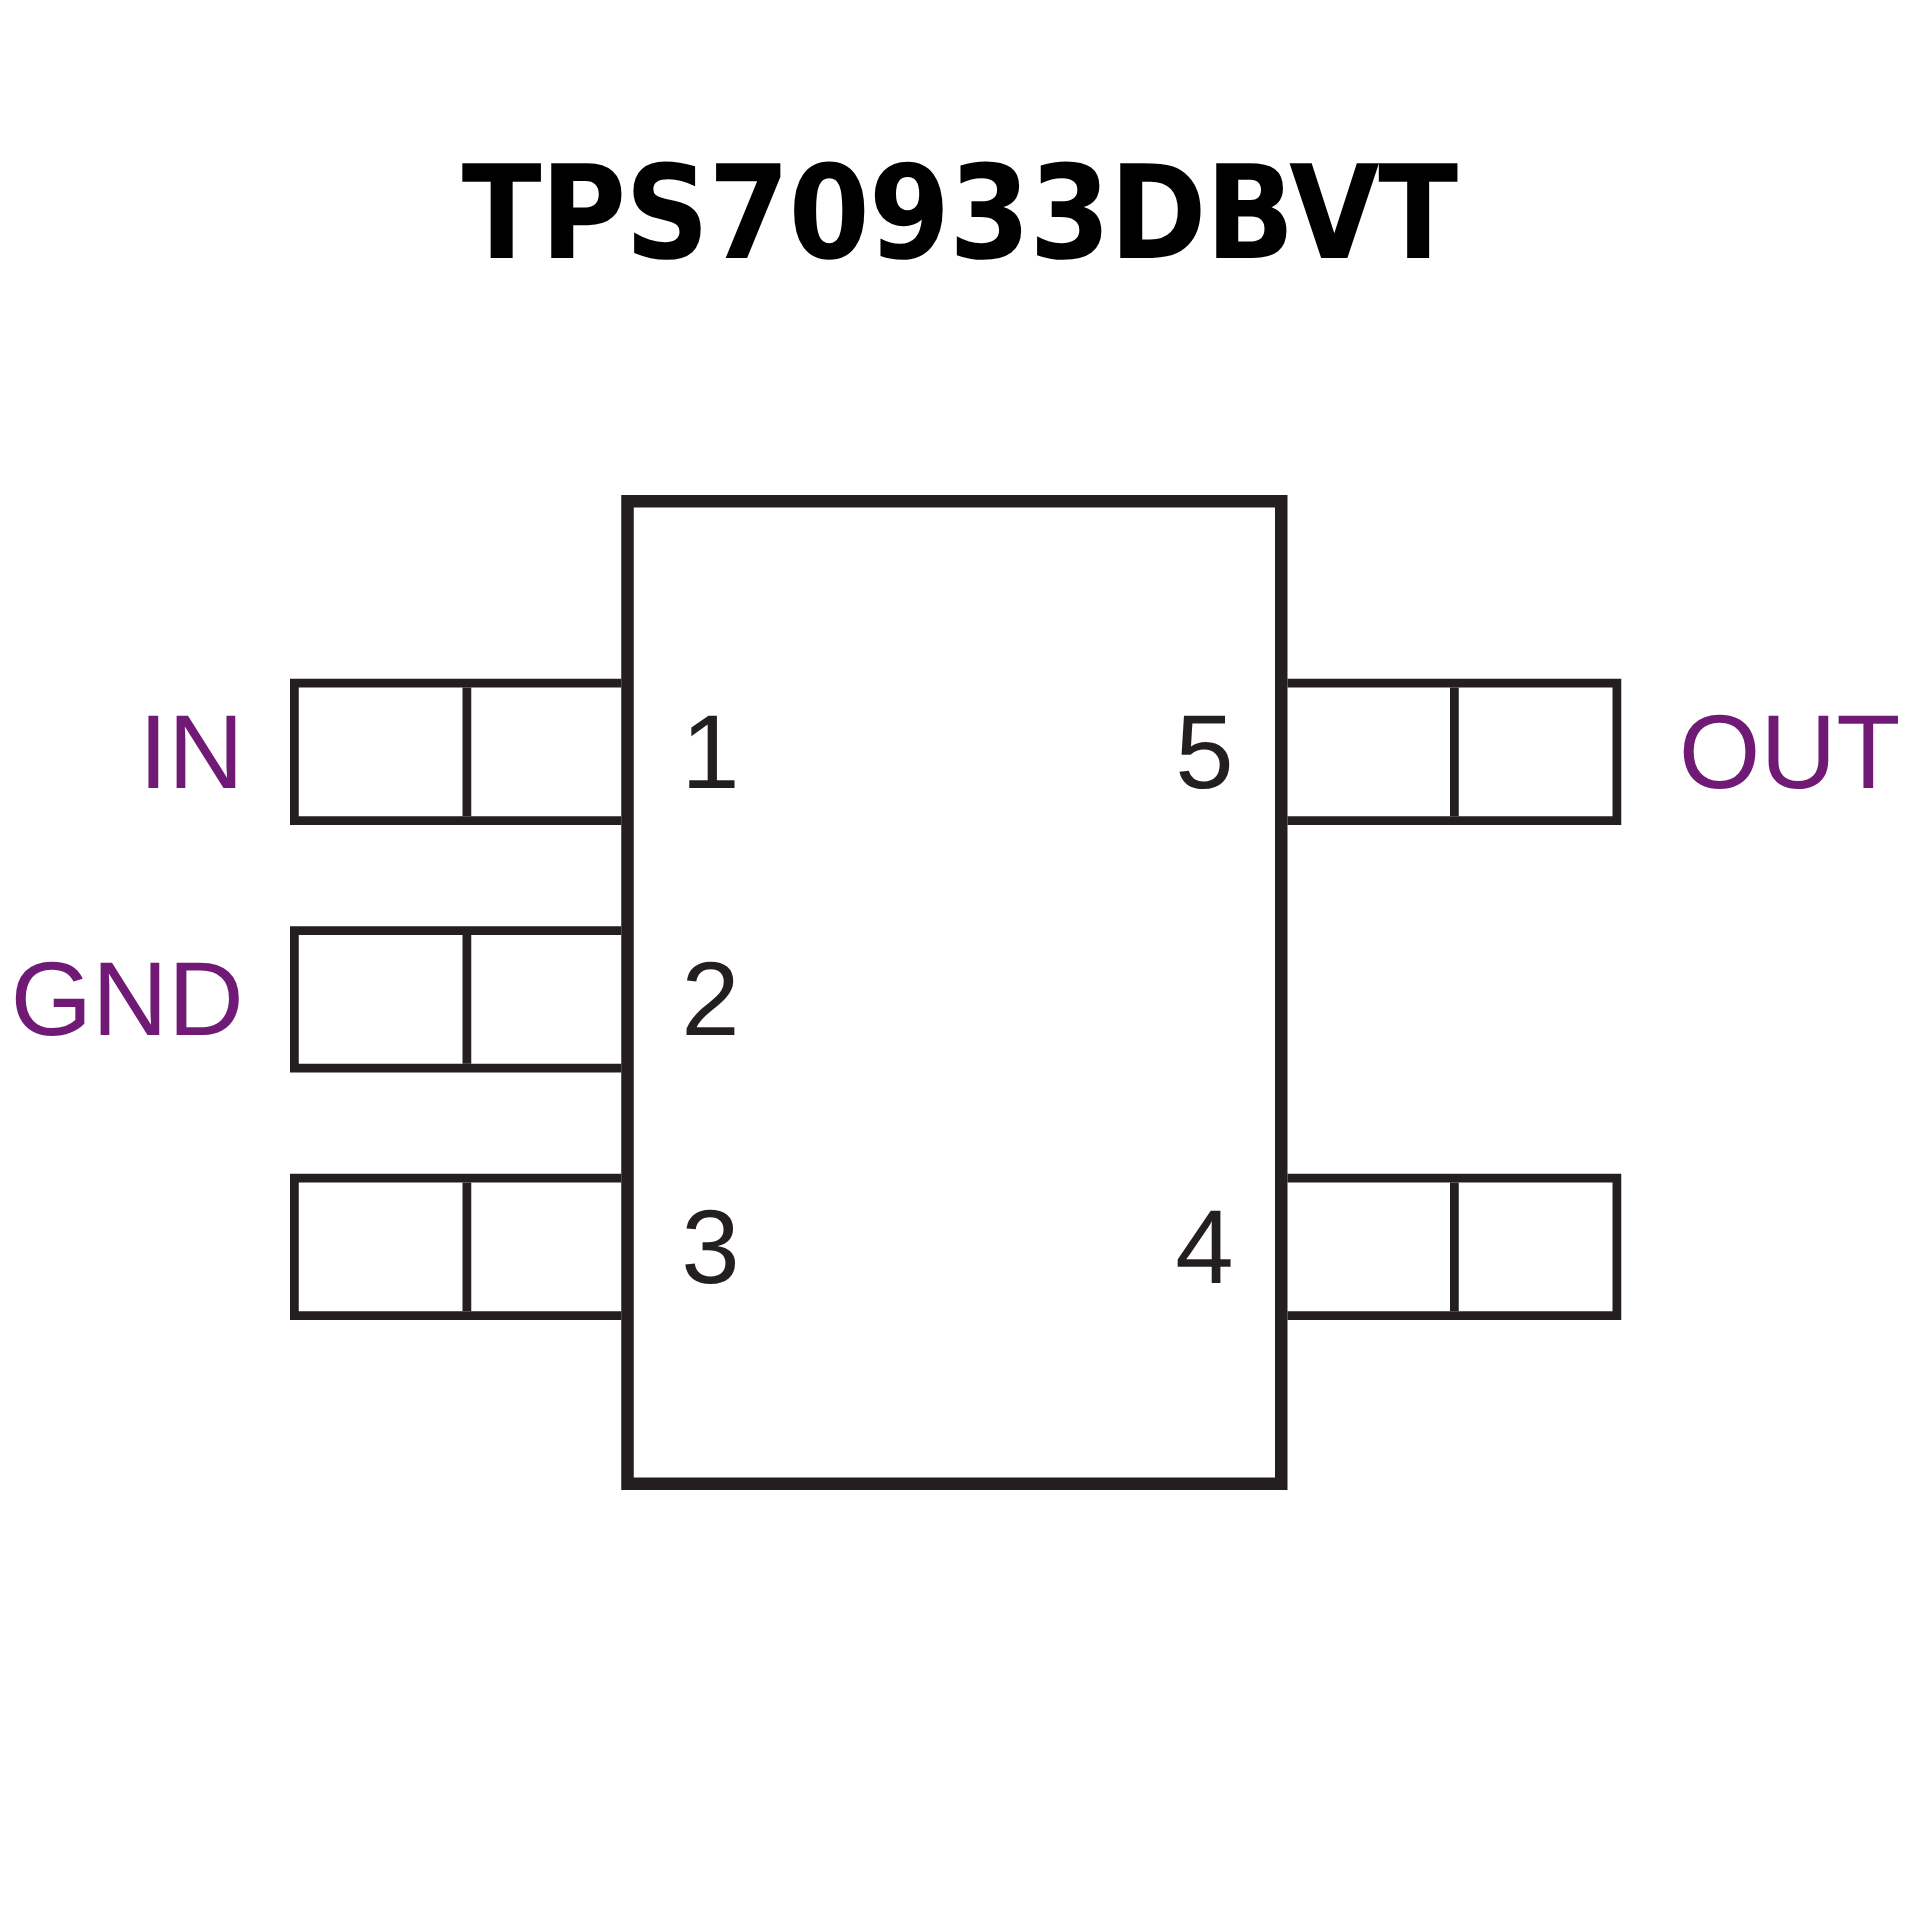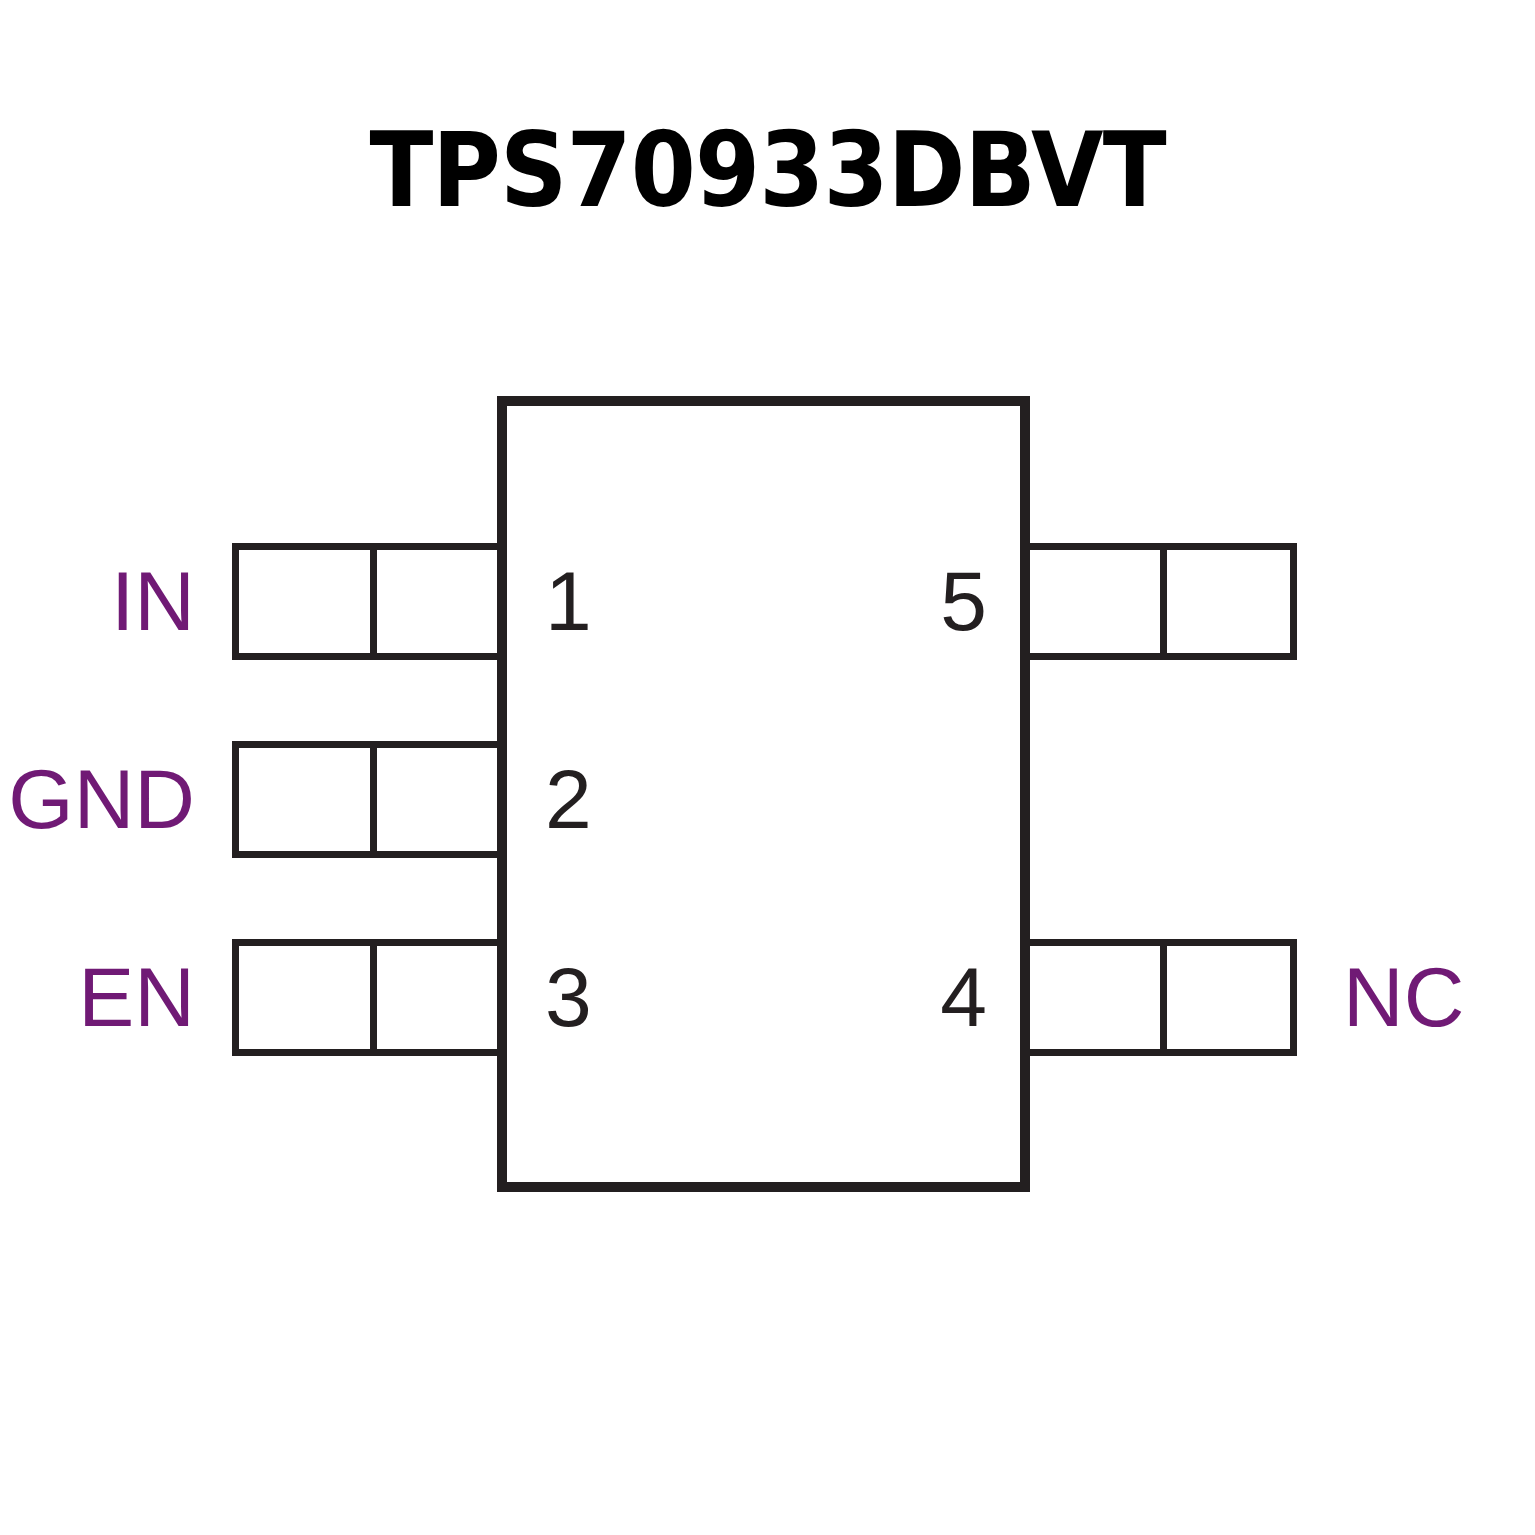--- a/index.html
+++ b/index.html
@@ -136,23 +136,22 @@
     <div class="lead-cell"></div>
     <div class="lead-cell divider"></div>
   </div>
   <div class="pin-lead right row-3">
     <div class="lead-cell"></div>
     <div class="lead-cell divider"></div>
   </div>
 
   <div class="pin-name left row-1">IN</div>
   <div class="pin-name left row-2">GND</div>
-  <div class="pin-name left row-3">EN</div>
 
-  <div class="pin-name right row-3">NC</div>
+  <div class="pin-name right row-1">OUT</div>
 
   <div class="pin-number left row-1">1</div>
   <div class="pin-number left row-2">2</div>
   <div class="pin-number left row-3">3</div>
 
   <div class="pin-number right row-1">5</div>
   <div class="pin-number right row-3">4</div>
 
 </div>
 

